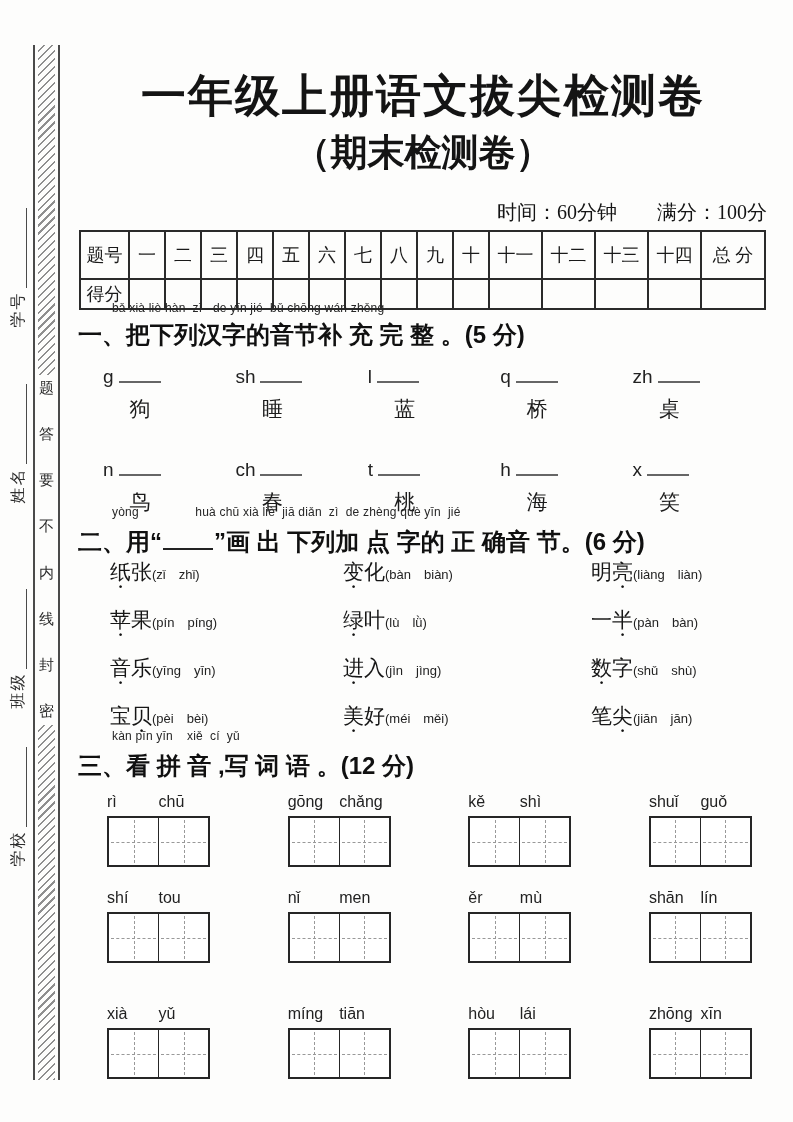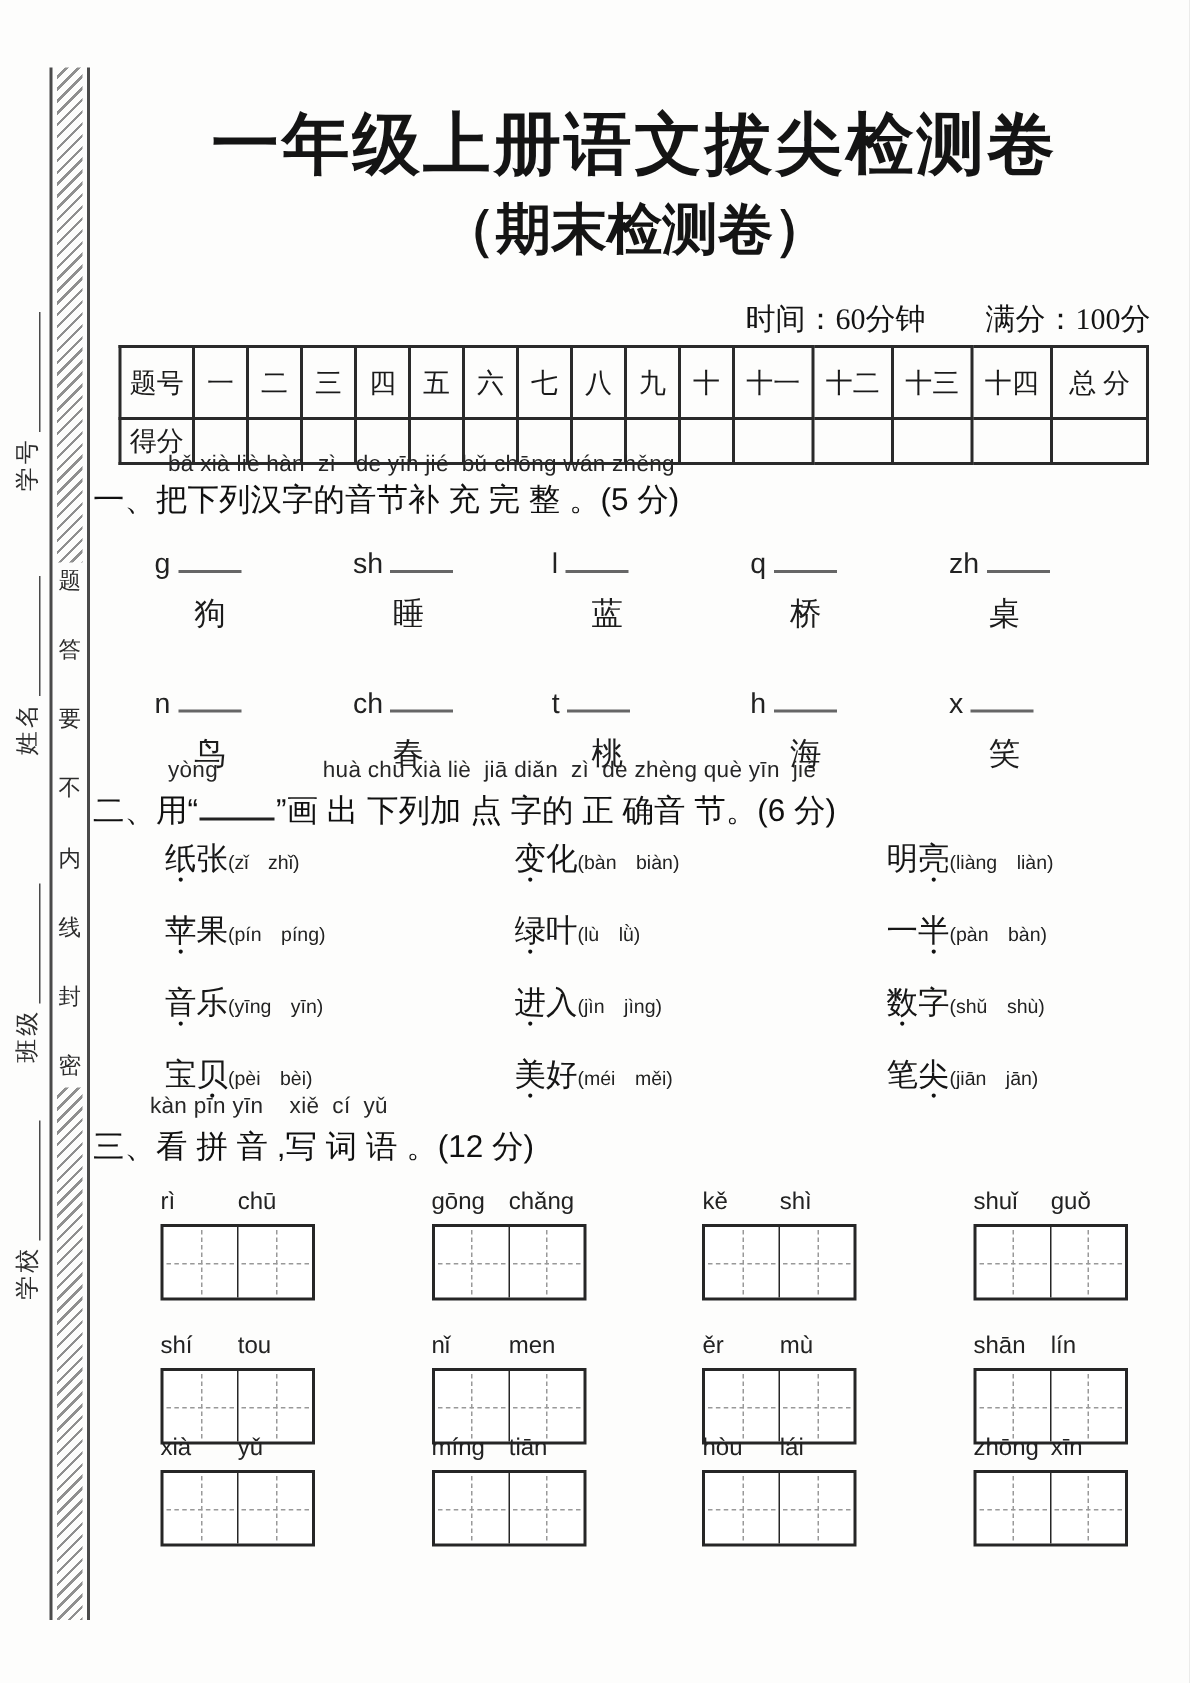--- a/index.html
+++ b/index.html
@@ -47,22 +47,22 @@
 
   
   .score-table { position:absolute; top:230px; left:79px; width:685px;
     border-collapse:collapse; table-layout:fixed;
     font-family:"Liberation Serif","DejaVu Serif",serif; font-size:18px; }
   .score-table td { border:2px solid #2a2a2a; text-align:center; padding:0; }
   .score-table tr:first-child td { height:48px;margin-top:24px; }
   .score-table tr:last-child td { height:30px; }
 
   
-  .sec-pinyin { position:absolute; font-size:15px; color:#262626; white-space:pre; letter-spacing:0.2px; }
-  .sec-title { position:absolute; left:62px; font-size:21px; font-weight:normal; color:#101010; white-space:pre; }
+  .sec-pinyin { position:absolute; font-size:12px; color:#262626; white-space:pre; letter-spacing:0.2px; }
+  .sec-title { position:absolute; left:78px; font-size:24px; font-weight:bold; color:#101010; white-space:pre; }
   .title-blank { display:inline-block; width:50px; height:1em; border-bottom:2px solid #222;
     vertical-align:baseline; margin:0 1px; }
 
   
   .s1-items { position:absolute; top:366px; left:103px; width:662px;
     display:grid; grid-template-columns:repeat(5,1fr); row-gap:36px; }
   .s1-line { font-size:19px; color:#222; height:24px; }
   .s1-blank { display:inline-block; width:42px; height:14px; border-bottom:2px solid #666; margin-left:5px; }
   .s1-hanzi { margin-top:5px; width:74px; text-align:center; font-size:21px; color:#1c1c1c; }
 
@@ -227,21 +227,21 @@
       <div class="s2-item"><span class="s2-word serif"><span class="ch dotted">绿</span><span class="ch">叶</span></span><span class="s2-opts">(lù lǜ)</span></div>
       <div class="s2-item"><span class="s2-word serif"><span class="ch">一</span><span class="ch dotted">半</span></span><span class="s2-opts">(pàn bàn)</span></div>
       <div class="s2-item"><span class="s2-word serif"><span class="ch dotted">音</span><span class="ch">乐</span></span><span class="s2-opts">(yīng yīn)</span></div>
       <div class="s2-item"><span class="s2-word serif"><span class="ch dotted">进</span><span class="ch">入</span></span><span class="s2-opts">(jìn jìng)</span></div>
       <div class="s2-item"><span class="s2-word serif"><span class="ch dotted">数</span><span class="ch">字</span></span><span class="s2-opts">(shǔ shù)</span></div>
       <div class="s2-item"><span class="s2-word serif"><span class="ch">宝</span><span class="ch dotted">贝</span></span><span class="s2-opts">(pèi bèi)</span></div>
       <div class="s2-item"><span class="s2-word serif"><span class="ch dotted">美</span><span class="ch">好</span></span><span class="s2-opts">(méi měi)</span></div>
       <div class="s2-item"><span class="s2-word serif"><span class="ch">笔</span><span class="ch dotted">尖</span></span><span class="s2-opts">(jiān jān)</span></div>
     </div>
 
-  <div class="sec-pinyin" style="top:729px; left:100px;">kàn pīn yīn    xiě  cí  yǔ</div>
+  <div class="sec-pinyin" style="top:729px; left:112px;">kàn pīn yīn    xiě  cí  yǔ</div>
   <div class="sec-title" style="top:750px;">三、看 拼 音 ,写 词 语 。(12 分)</div>
   <div class="s3-row" style="top:793px;">
       <div class="s3-item">
         <div class="s3-pin">
           <span>rì</span>
           <span>chū</span>
         </div>
         <div class="tian-box">
           <div class="tian-cell"></div>
           <div class="tian-cell"></div>
@@ -313,21 +313,21 @@
         <div class="s3-pin">
           <span>shān</span>
           <span>lín</span>
         </div>
         <div class="tian-box">
           <div class="tian-cell"></div>
           <div class="tian-cell"></div>
         </div>
       </div>
     </div>
-  <div class="s3-row" style="top:957px;">
+  <div class="s3-row" style="top:1005px;">
       <div class="s3-item">
         <div class="s3-pin">
           <span>xià</span>
           <span>yǔ</span>
         </div>
         <div class="tian-box">
           <div class="tian-cell"></div>
           <div class="tian-cell"></div>
         </div>
       </div>

